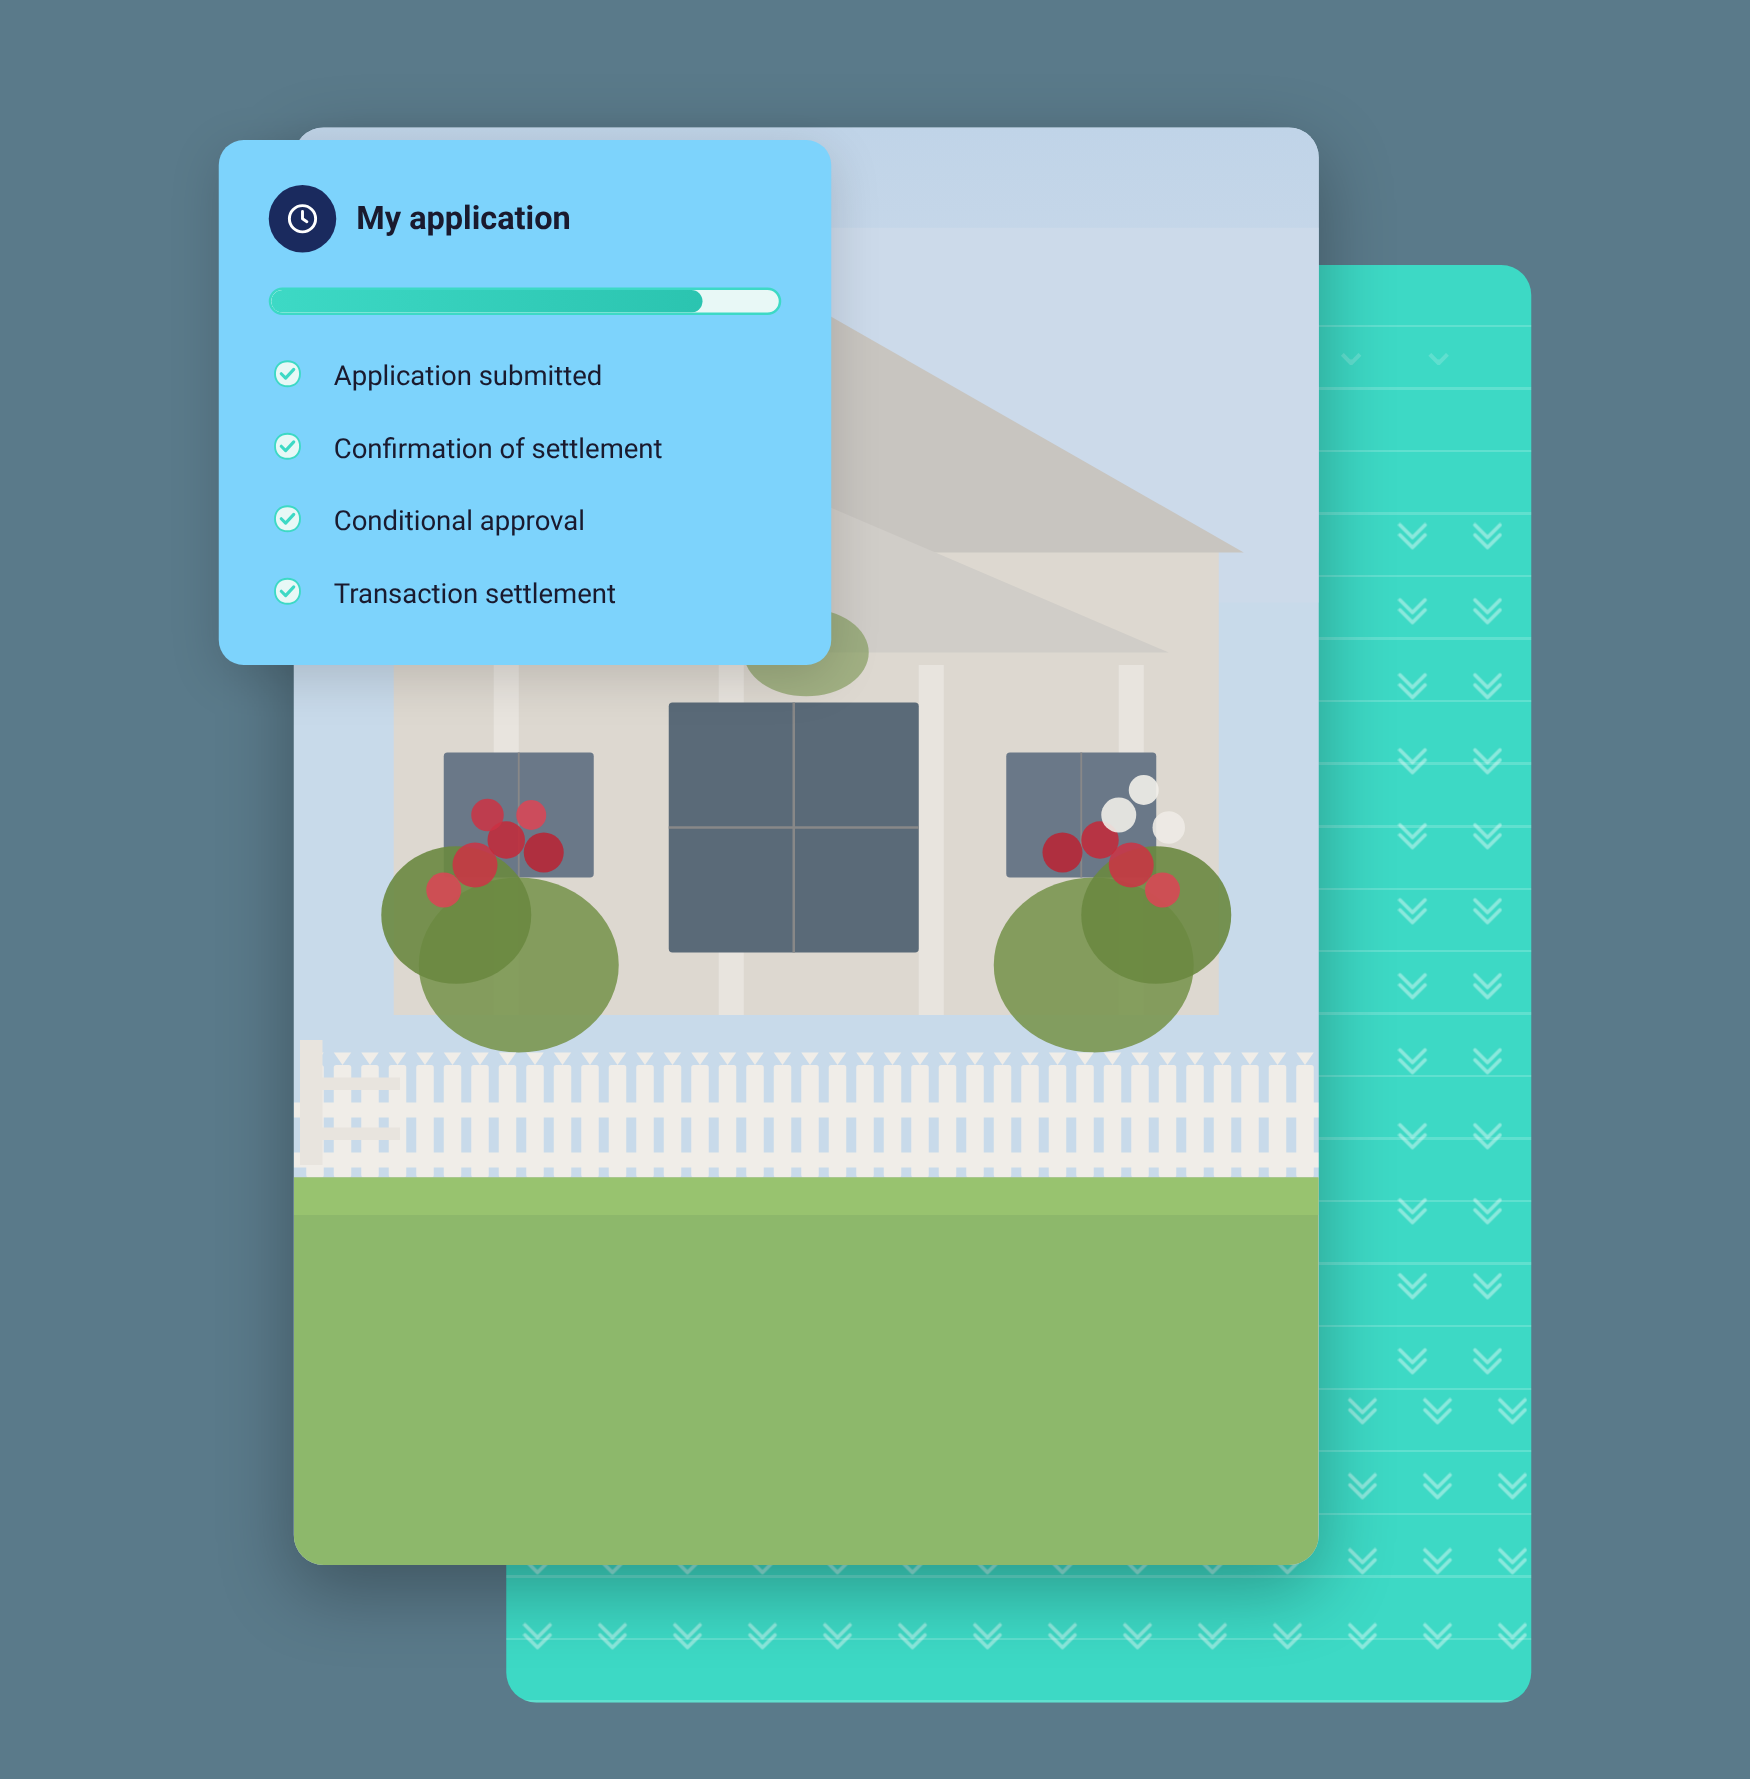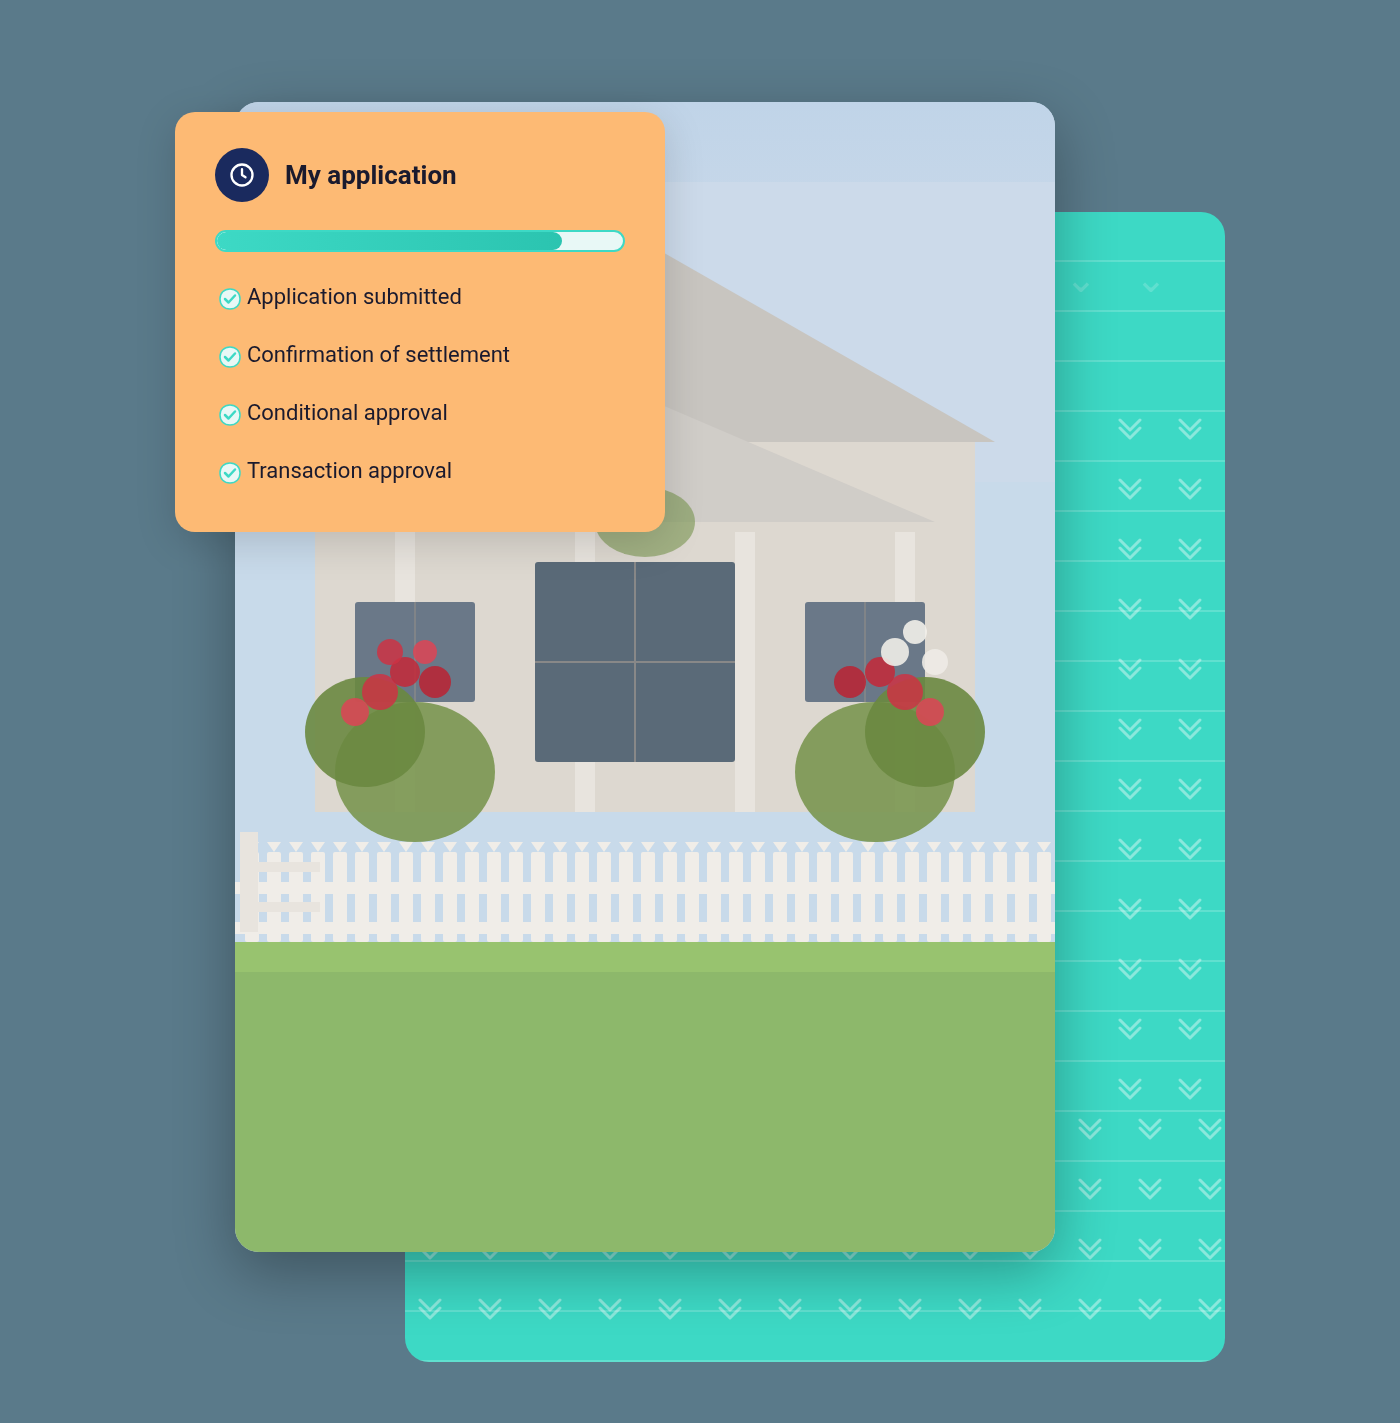--- a/index.html
+++ b/index.html
@@ -58,21 +58,21 @@
       z-index: 3;
       box-shadow: 0 20px 60px rgba(0,0,0,0.3);
     }
 
     
     .app-card {
       position: absolute;
       left: 0;
       top: 50px;
       width: 490px;
-      background: #fdba74;
+      background: #7dd3fc;
       border-radius: 20px;
       padding: 36px 40px 44px 40px;
       z-index: 10;
       box-shadow: 0 10px 40px rgba(0,0,0,0.15);
     }
 
     .card-header {
       display: flex;
       align-items: center;
       gap: 16px;
@@ -123,22 +123,22 @@
 
     
     .steps-list {
       display: flex;
       flex-direction: column;
       gap: 28px;
     }
 
     .step-item {
       display: flex;
-      align-items: flex-start;
-      gap: 2px;
+      align-items: flex-end;
+      gap: 22px;
     }
 
     .check-icon {
       width: 30px;
       height: 30px;
       flex-shrink: 0;
       display: flex;
       align-items: center;
       justify-content: center;
     }
@@ -491,19 +491,19 @@
         <span class="step-label">Conditional approval</span>
       </div>
 
       <div class="step-item">
         <div class="check-icon">
           <svg viewBox="0 0 28 28" fill="none" xmlns="http://www.w3.org/2000/svg">
             <path d="M4 14 C4 8 8 4 14 4 C20 4 24 8 24 14 C24 20 20 24 14 24 C8 24 4 20 4 14Z" fill="#e8f8f6" stroke="#3dd9c5" stroke-width="1.5"></path>
             <polyline points="9,14 12.5,17.5 19,10.5" stroke="#3dd9c5" stroke-width="2.5" stroke-linecap="round" stroke-linejoin="round" fill="none"></polyline>
           </svg>
         </div>
-        <span class="step-label">Transaction approval</span>
+        <span class="step-label">Transaction settlement</span>
       </div>
 
     </div>
   </div>
 
 </div>
 
 </body></html>

